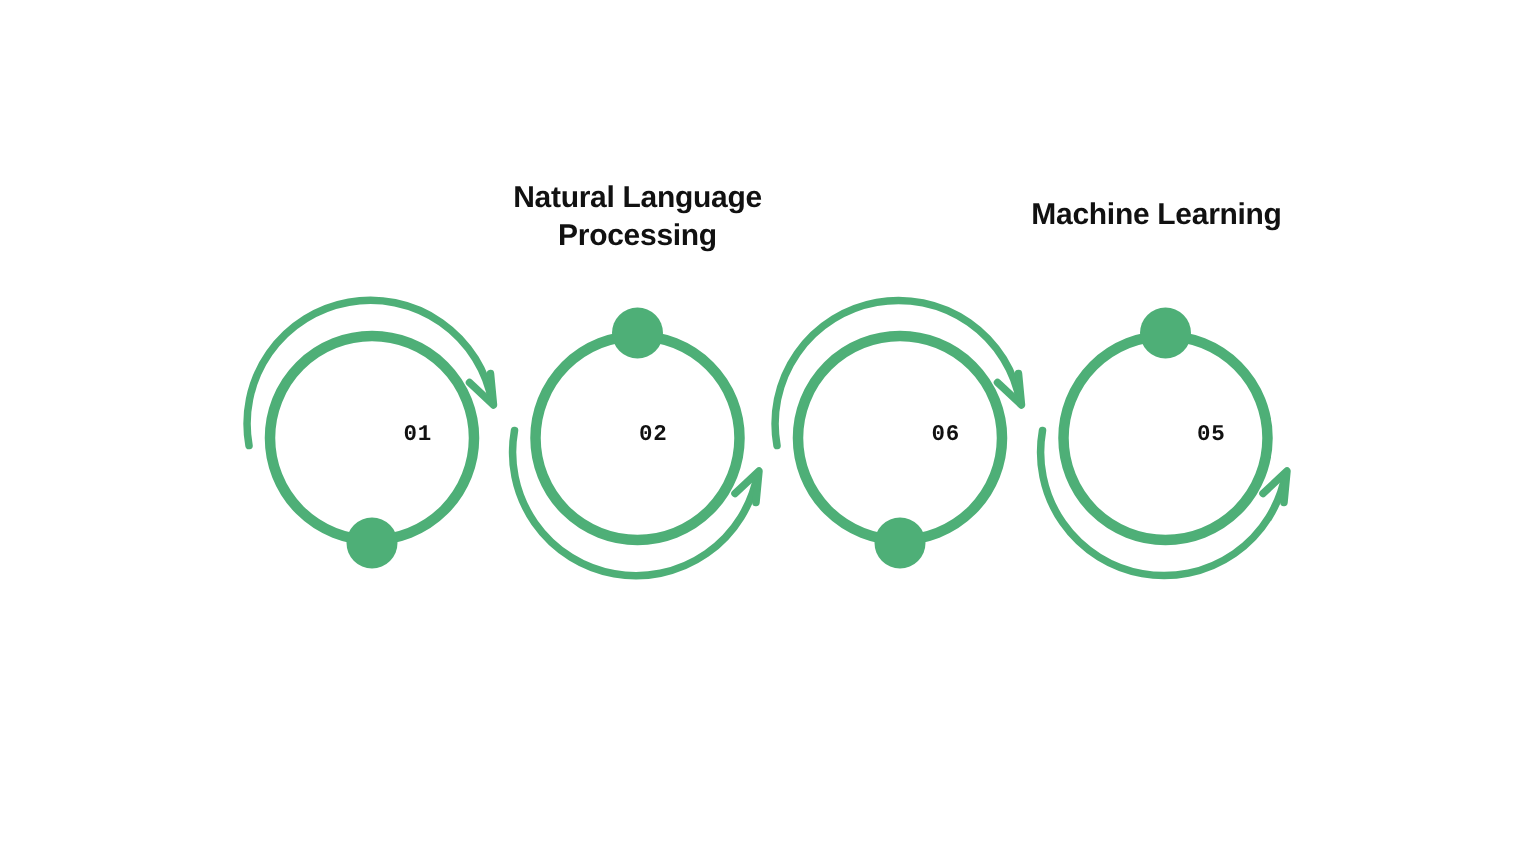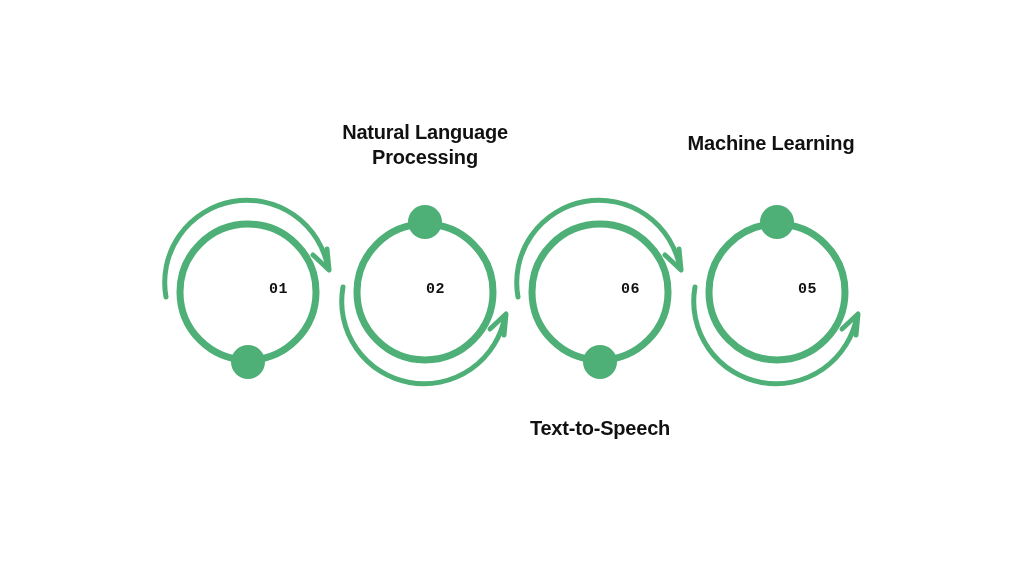--- a/index.html
+++ b/index.html
@@ -92,17 +92,16 @@
 
   <div class="step-number" style="left:208px; top:281px;">01</div>
   <div class="step-number" style="left:365px; top:281px;">02</div>
   <div class="step-number" style="left:560px; top:281px;">06</div>
   <div class="step-number" style="left:737px; top:281px;">05</div>
 
 
   <div class="step-label label-above" style="left:295px; top:120px;">Natural Language
 Processing</div>
 
-  <div class="step-label label-below" style="left:470px; top:416px;">Text-to-Speech</div>
 
   <div class="step-label label-above" style="left:641px; top:131px;">Machine Learning</div>
 
 </div>
 
 </body></html>

